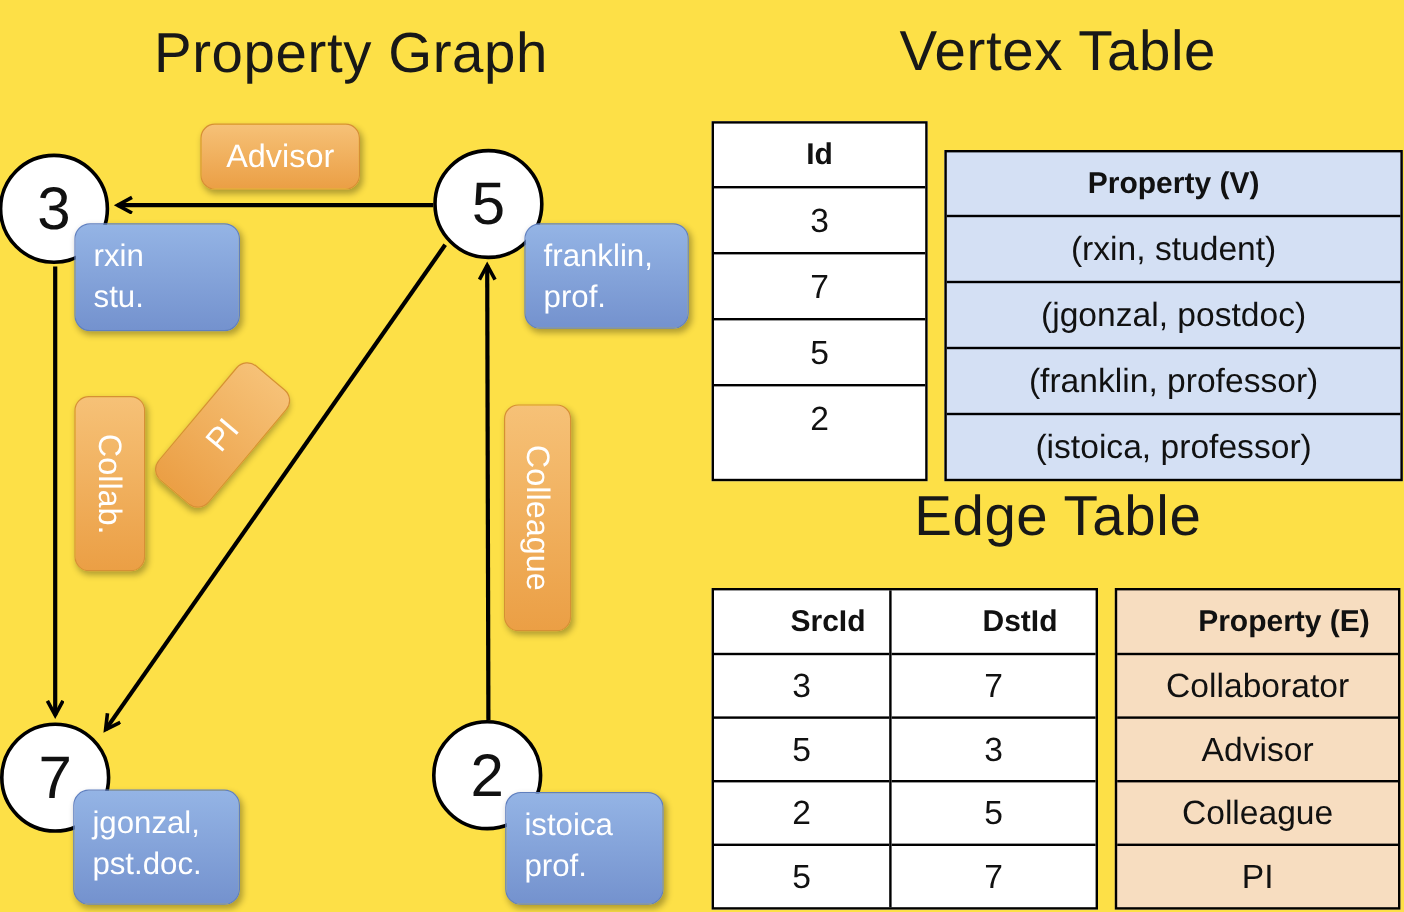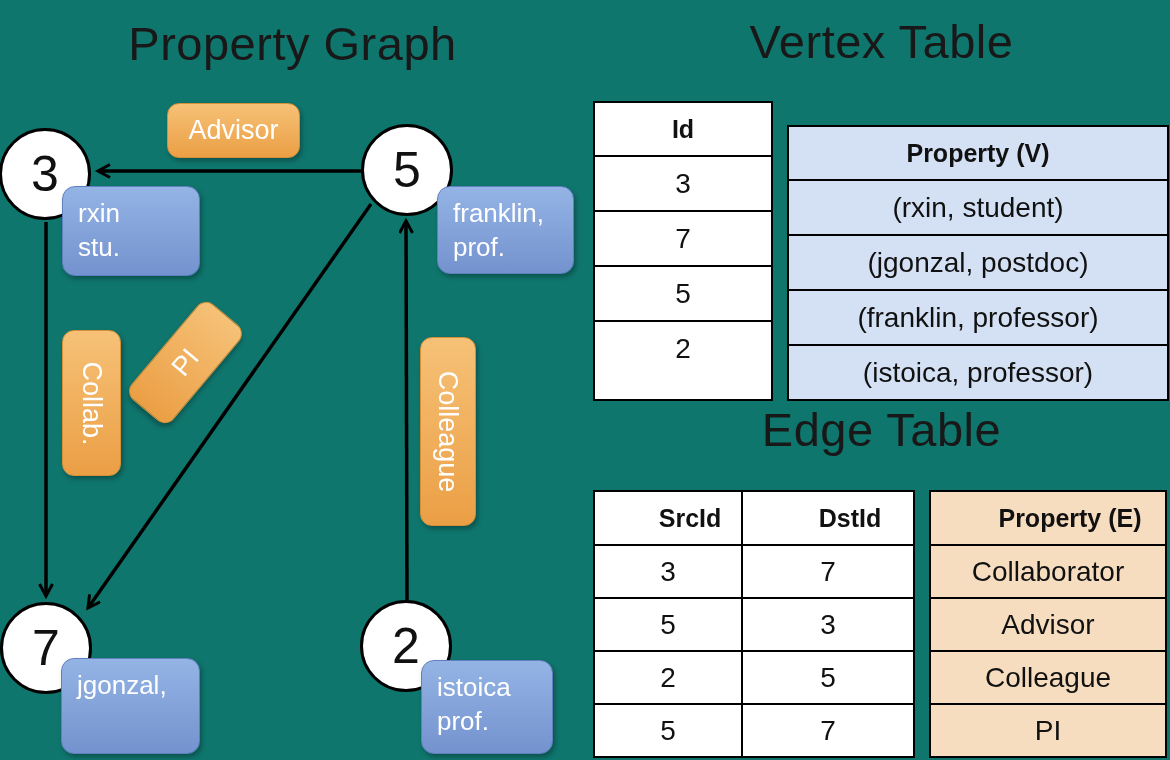--- a/index.html
+++ b/index.html
@@ -1,18 +1,18 @@
 <!DOCTYPE html>
 <html><head>
 <meta charset="utf-8">
 <style>
   * { margin:0; padding:0; box-sizing:border-box; }
   html,body { width:1170px; height:760px; background:#ffffff; overflow:hidden;
               font-family:"Liberation Sans", sans-serif; color:#111; }
-  .stage { position:relative; width:1170px; height:760px; background:#0f766e; }
+  .stage { position:relative; width:1170px; height:760px; background:#fde047; }
 
   
   .panel-title { position:absolute; font-size:47px; letter-spacing:0.5px;
                  color:#181818; text-align:center; white-space:nowrap; }
   #title-graph  { left:0;   top:16;  width:585px; top:16px; }
   #title-vertex { left:593px; top:14px; width:577px; }
   #title-edge   { left:593px; top:402px; width:577px; }
 
   
   .graph-svg { position:absolute; left:0; top:0; }
@@ -104,20 +104,21 @@
   <div class="vprop" id="prop-rxin">
     <span>rxin</span>
     <span>stu.</span>
   </div>
   <div class="vprop" id="prop-franklin">
     <span>franklin,</span>
     <span>prof.</span>
   </div>
   <div class="vprop" id="prop-jgonzal">
     <span>jgonzal,</span>
+    <span>pst.doc.</span>
   </div>
   <div class="vprop" id="prop-istoica">
     <span>istoica</span>
     <span>prof.</span>
   </div>
 
   <div class="elabel" id="label-advisor">
     <span>Advisor</span>
   </div>
   <div class="elabel" id="label-collab">

